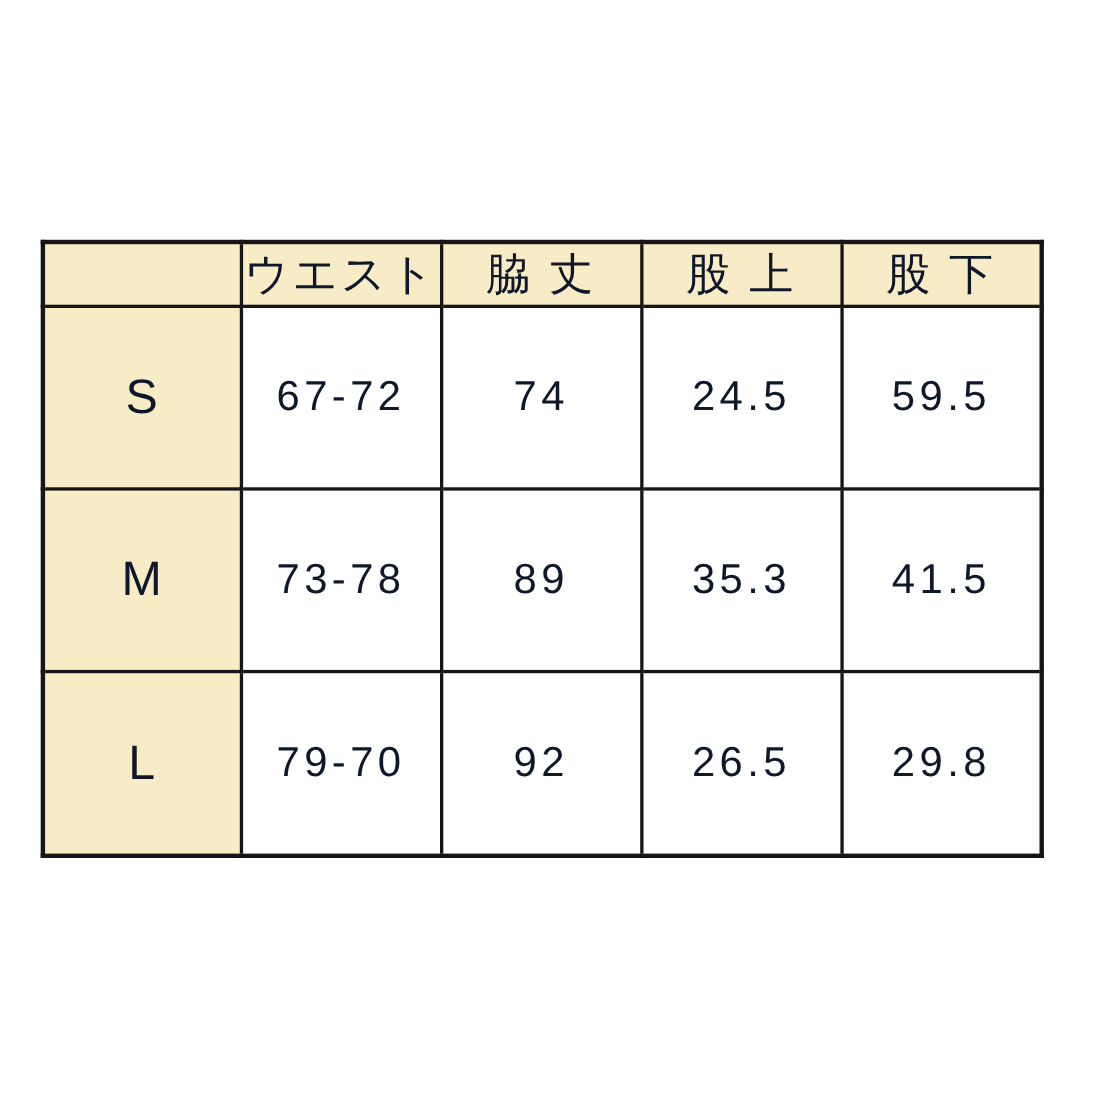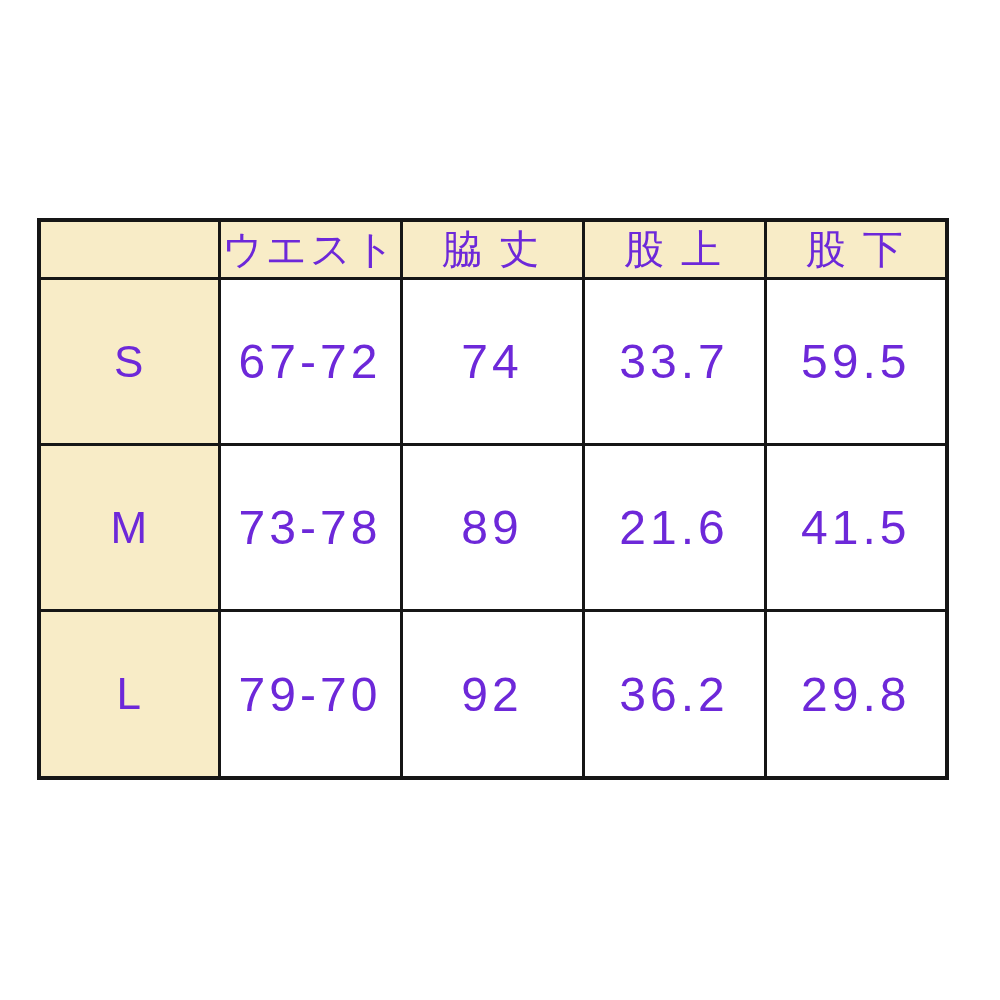--- a/index.html
+++ b/index.html
@@ -18,21 +18,21 @@
   }
   table.size-table {
     position: absolute;
     left: 37px;
     top: 218px;
     width: 908px;
     height: 562px;
     border-collapse: collapse;
     table-layout: fixed;
     text-align: center;
-    color: #6d28d9;
+    color: #0f172a;
     border: 4px solid #161616;
   }
   table.size-table th,
   table.size-table td {
     border: 3px solid #161616;
     vertical-align: middle;
     padding: 0;
     font-weight: 400;
     background: #ffffff;
   }
@@ -41,21 +41,21 @@
   }
   thead th {
     font-size: 40px;
     letter-spacing: 3px;
   }
   tbody th.size-label {
     font-size: 44px;
     letter-spacing: 1px;
   }
   tbody td {
-    font-size: 48px;
+    font-size: 38px;
     letter-spacing: 4px;
   }
   col.c0 { width: 180px; }
   col.c1, col.c2, col.c3, col.c4 { width: 182px; }
 </style>
 </head>
 <body>
 
 <div class="stage">
   <table class="size-table">
@@ -73,32 +73,32 @@
         <th class="shade">脇 丈</th>
         <th class="shade">股 上</th>
         <th class="shade">股 下</th>
       </tr>
     </thead>
     <tbody>
       <tr>
         <th class="shade size-label">S</th>
         <td>67-72</td>
         <td>74</td>
-        <td>33.7</td>
+        <td>24.5</td>
         <td>59.5</td>
       </tr>
       <tr>
         <th class="shade size-label">M</th>
         <td>73-78</td>
         <td>89</td>
-        <td>21.6</td>
+        <td>35.3</td>
         <td>41.5</td>
       </tr>
       <tr>
         <th class="shade size-label">L</th>
         <td>79-70</td>
         <td>92</td>
-        <td>36.2</td>
+        <td>26.5</td>
         <td>29.8</td>
       </tr>
     </tbody>
   </table>
 </div>
 
 </body></html>

